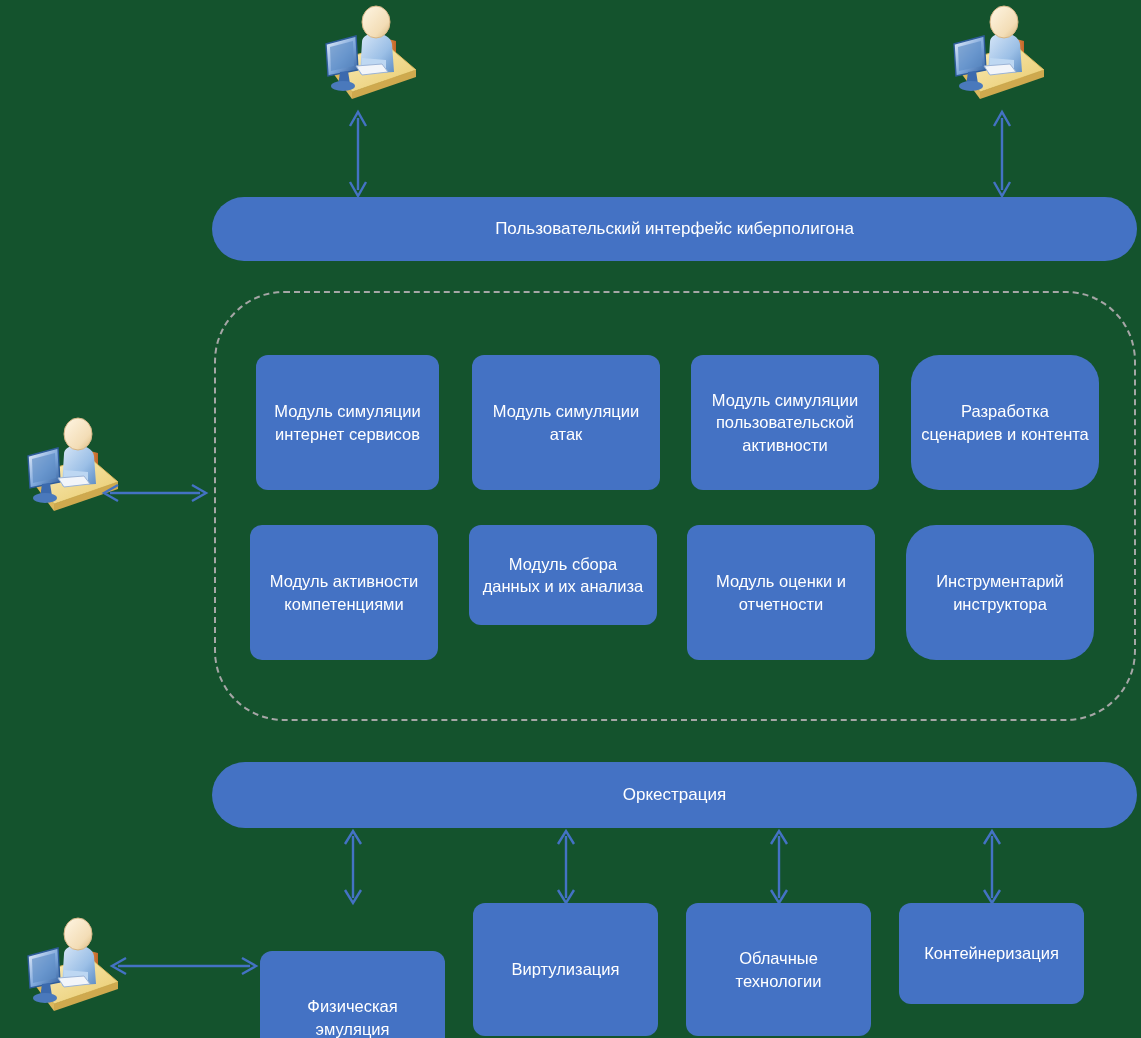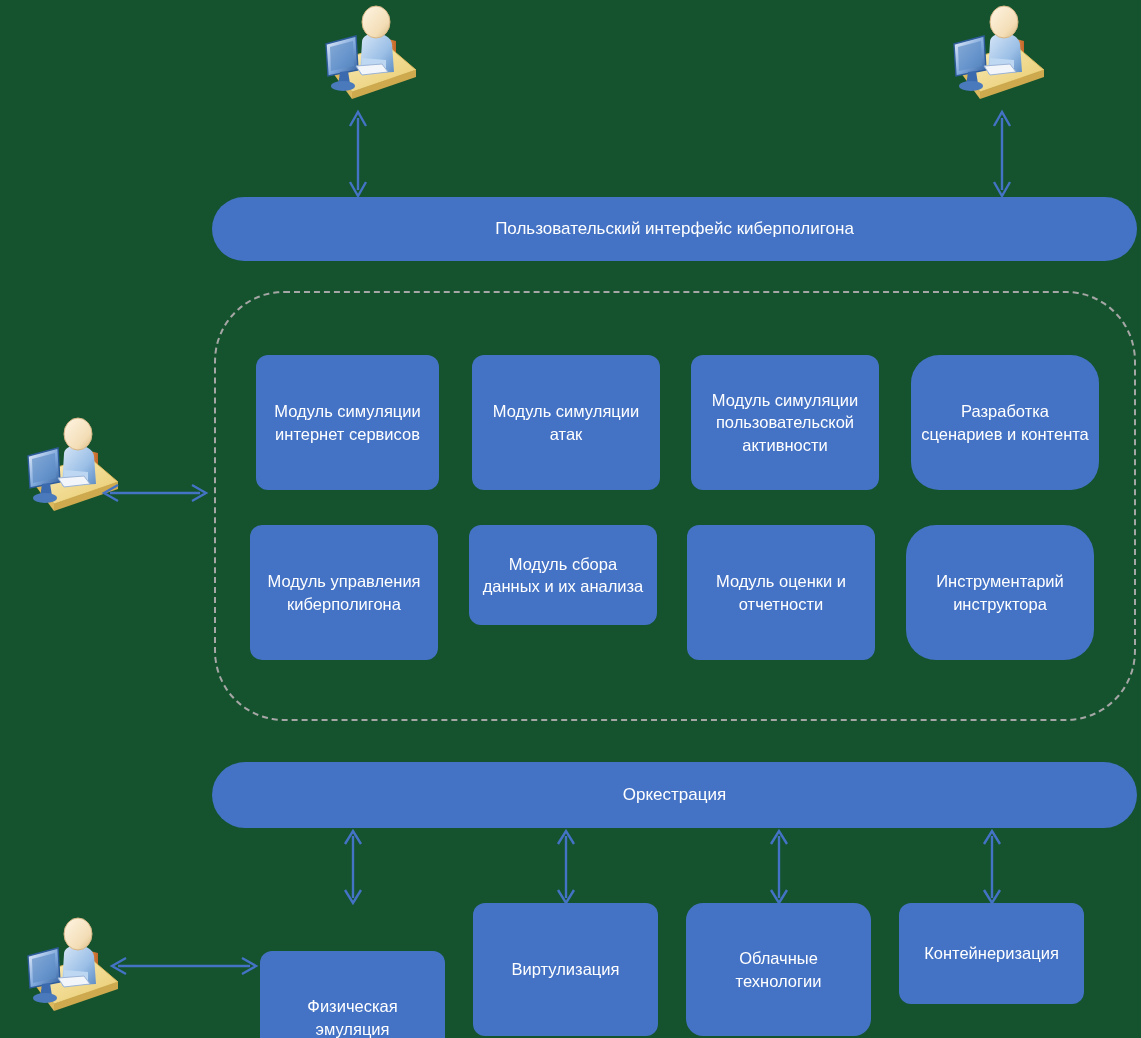--- a/index.html
+++ b/index.html
@@ -246,31 +246,31 @@
   <div class="dashed-zone" style="left:214px; top:291px; width:922px; height:430px;"></div>
 
   <div class="box" style="left:472px; top:355px; width:188px; height:135px;">Модуль симуляции атак</div>
 
   <div class="box" style="left:256px; top:355px; width:183px; height:135px;">Модуль симуляции интернет сервисов</div>
 
   <div class="box" style="left:691px; top:355px; width:188px; height:135px;">Модуль симуляции пользовательской активности</div>
 
   <div class="box" style="left:911px; top:355px; width:188px; height:135px;border-radius:28px;">Разработка сценариев и контента</div>
 
-  <div class="box" style="left:250px; top:525px; width:188px; height:135px;">Модуль управления киберполигона</div>
+  <div class="box" style="left:250px; top:525px; width:188px; height:135px;">Модуль активности компетенциями</div>
 
   <div class="box" style="left:469px; top:525px; width:188px; height:100px;">Модуль сбора данных и их анализа</div>
 
   <div class="box" style="left:687px; top:525px; width:188px; height:135px;">Модуль оценки и отчетности</div>
 
   <div class="box" style="left:906px; top:525px; width:188px; height:135px;border-radius:30px;">Инструментарий инструктора</div>
 
   <div class="pill" style="left:212px; top:762px; width:925px; height:66px; border-radius:33px;">Оркестрация</div>
 
   <div class="box" style="left:260px; top:903px; width:185px; height:133px;margin-top:48px;">Физическая эмуляция</div>
 
   <div class="box" style="left:473px; top:903px; width:185px; height:133px;">Виртулизация</div>
 
-  <div class="box" style="left:686px; top:903px; width:185px; height:133px;border-radius:17px;">Облачные технологии</div>
+  <div class="box" style="left:686px; top:903px; width:185px; height:133px;">Облачные технологии</div>
 
   <div class="box" style="left:899px; top:903px; width:185px; height:101px;">Контейнеризация</div>
 
 </div>
 
 </body></html>

